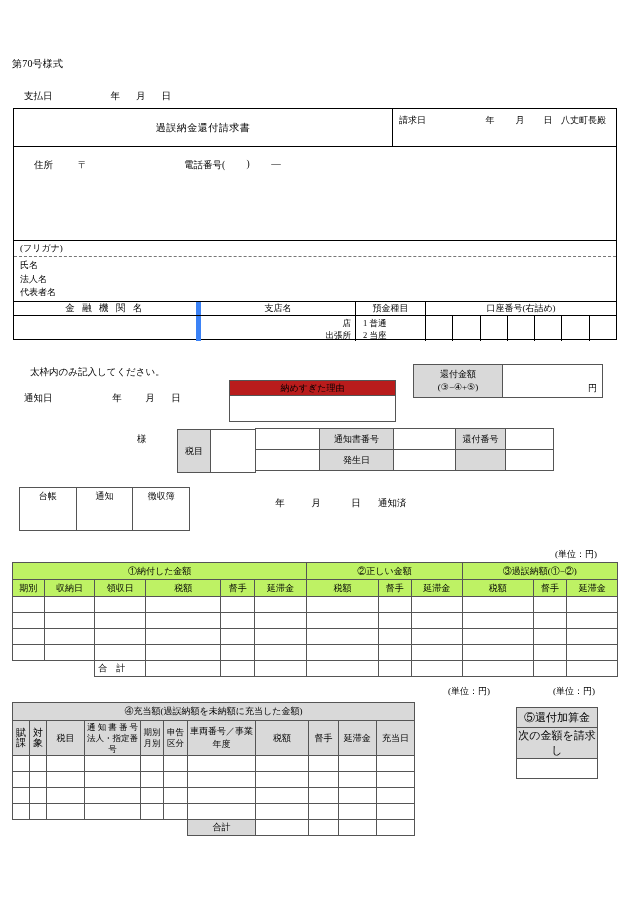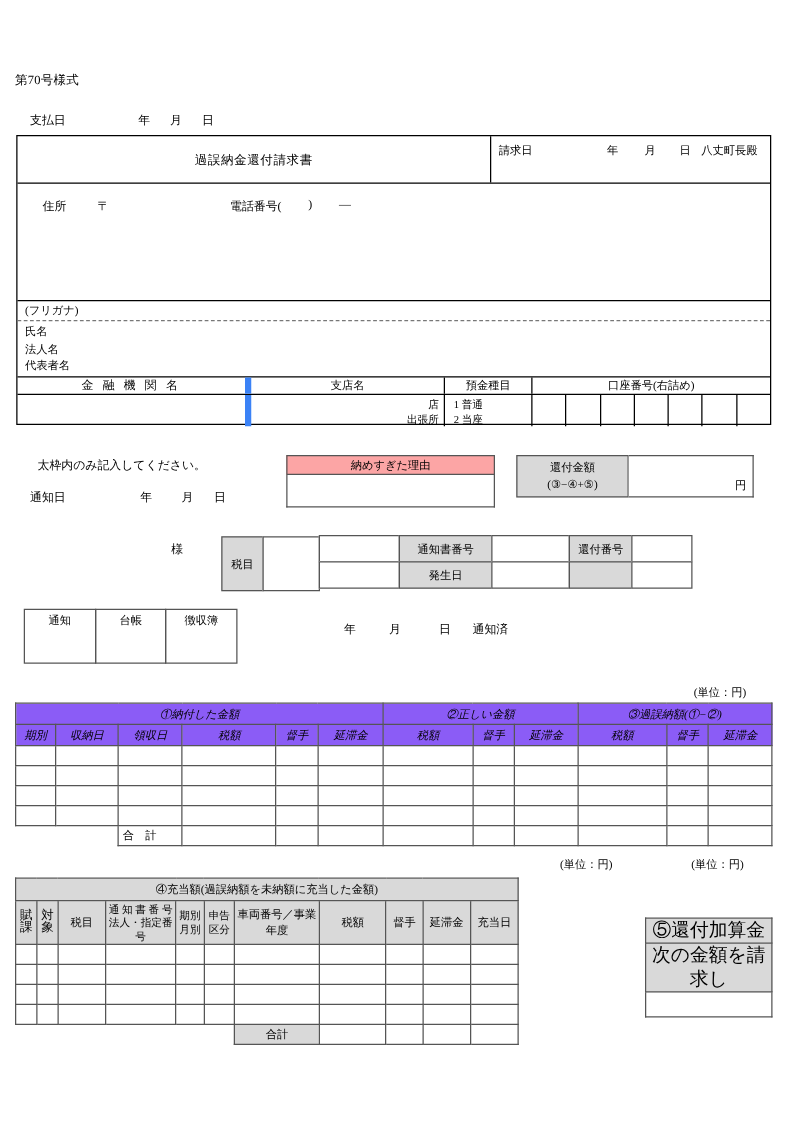--- a/index.html
+++ b/index.html
@@ -115,22 +115,22 @@
   
   #note-thick { left: 30px; top: 366px; font-size: 9.5px; }
   #notify-date { left: 24px; top: 392px; font-size: 9.5px; display: flex; }
   #notify-date .n1 { width: 76px; }
   #notify-date .n2 { width: 34px; text-align: center; }
   #notify-date .n3 { width: 32px; text-align: center; }
   #notify-date .n4 { width: 20px; text-align: center; }
 
   #reason-box { left: 229px; top: 364px; width: 167px; height: 42px; box-sizing: border-box; }
   #reason-head {
-    height: 16px; border: 1px solid #555; background: #fca5a5;
-    box-sizing: border-box; font-size: 9px;
+    height: 16px; border: 1px solid #555; background: #b91c1c;
+    box-sizing: border-box; font-size: 9px; margin-top: 16px;
   }
   #reason-body { height: 26px; border: 1px solid #555; border-top: none; box-sizing: border-box; background: #fff; }
 
   #refund-box { left: 413px; top: 364px; width: 190px; height: 34px; display: flex; box-sizing: border-box; }
   #refund-label {
     width: 90px; border: 1px solid #555; background: #d9d9d9;
     box-sizing: border-box; font-size: 9px; line-height: 13px; text-align: center;
     display: flex; flex-direction: column; align-items: center; justify-content: center;
   }
   #refund-value {
@@ -181,43 +181,43 @@
     font-size: 9px;
   }
   #main-table td, #main-table th {
     border: 1px solid #555;
     padding: 0;
     height: 15px;
     text-align: center;
     font-weight: normal;
     background: #fff;
   }
-  #main-table thead td { background: #8b5cf6; height: 16px; font-style: italic; }
+  #main-table thead td { background: #bef264; height: 16px; }
   #main-table .blank-b { border: none; background: transparent; }
 
   
   #t4-table {
     left: 12px; top: 702px; width: 403px;
     border-collapse: collapse;
     font-size: 9px;
   }
   #t4-table td {
     border: 1px solid #555;
     padding: 0; height: 15px; text-align: center; background: #fff;
   }
   #t4-table thead td { background: #d9d9d9; }
   #t4-table .blank-b { border: none; background: transparent; }
   .t4-two { line-height: 11px; font-size: 8.5px; }
   .t4-vert { font-size: 10px; line-height: 10px; }
 
   
   #t5-table {
-    left: 516px; top: 734px; width: 102px;
+    left: 516px; top: 707px; width: 82px;
     border-collapse: collapse;
-    font-size: 15px;
+    font-size: 11px;
   }
   #t5-table td {
     border: 1px solid #555; padding: 0; height: 19px; text-align: center; background: #fff;
   }
   #t5-table .g { background: #d9d9d9; }
 </style>
 </head>
 <body>
 
 <div class="page">
@@ -346,25 +346,25 @@
       <div class="ti-gray ctr"></div>
     </div>
     <div class="ti-stack" id="ti-stack6">
       <div class="ti-white"></div>
       <div class="ti-white"></div>
     </div>
   </div>
 
   <div class="abs" id="ledger-box">
     <div class="lg-col">
+      <div class="hd">台帳</div>
+      <div class="bd"></div>
+    </div>
+    <div class="lg-col">
       <div class="hd">通知</div>
-      <div class="bd"></div>
-    </div>
-    <div class="lg-col">
-      <div class="hd">台帳</div>
       <div class="bd"></div>
     </div>
     <div class="lg-col">
       <div class="hd">徴収簿</div>
       <div class="bd"></div>
     </div>
   </div>
 
   <div class="abs" id="ledger-date">
     <span class="d1">年</span>

